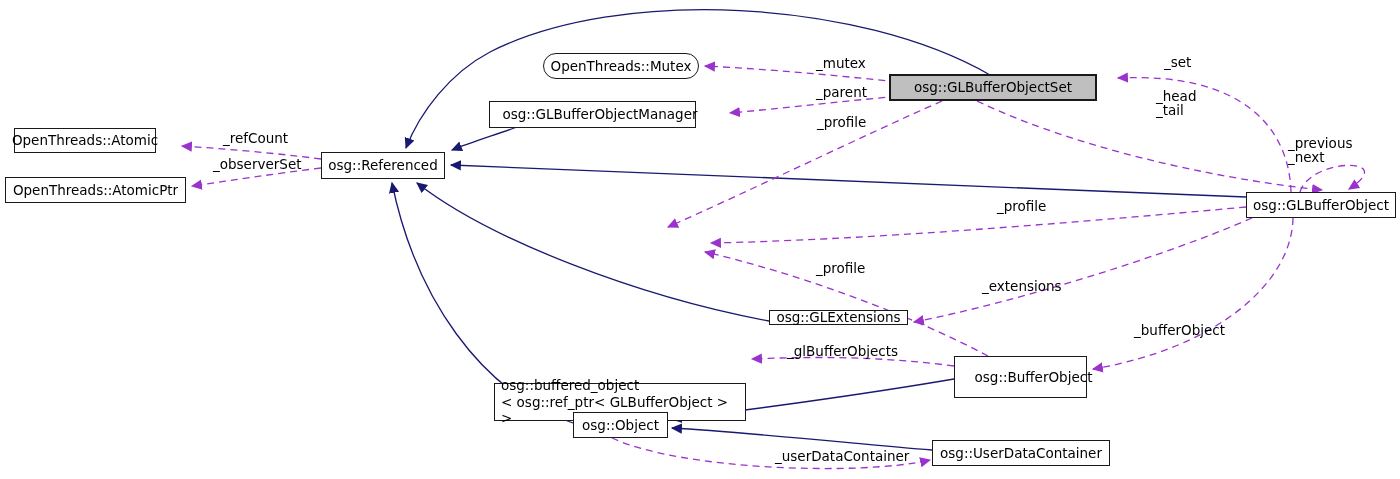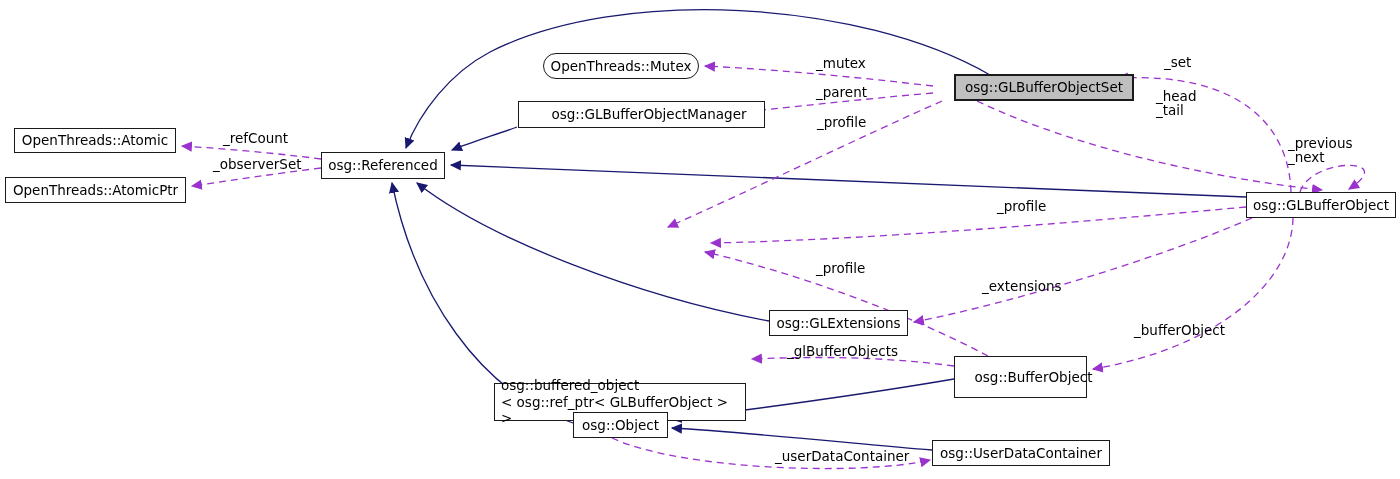--- a/index.html
+++ b/index.html
@@ -92,28 +92,28 @@
     <path class="edge edge-use" d="M 977 101 C 1090 155, 1242 182, 1322 190" marker-end="url(#arrow-use)"></path>
     <path class="edge edge-use" d="M 1300 192 C 1310 158, 1400 156, 1349 189" marker-end="url(#arrow-use)"></path>
     <path class="edge edge-use" d="M 1246 207 C 1060 224, 862 240, 711 243" marker-end="url(#arrow-use)"></path>
     <path class="edge edge-use" d="M 988 356 C 905 312, 792 272, 705 252" marker-end="url(#arrow-use)"></path>
     <path class="edge edge-use" d="M 1252 218 C 1160 258, 1012 303, 914 322" marker-end="url(#arrow-use)"></path>
     <path class="edge edge-use" d="M 1293 218 C 1292 282, 1218 348, 1093 369" marker-end="url(#arrow-use)"></path>
     <path class="edge edge-use" d="M 954 366 C 885 357, 822 356, 752 359" marker-end="url(#arrow-use)"></path>
     <path class="edge edge-use" d="M 612 438 C 680 470, 862 476, 930 460" marker-end="url(#arrow-use)"></path>
   </svg>
 
-  <div class="node" style="left:14px;  top:128px; width:162px; height:25px;"><span>OpenThreads::Atomic</span></div>
+  <div class="node" style="left:14px;  top:128px; width:142px; height:25px;"><span>OpenThreads::Atomic</span></div>
   <div class="node" style="left:5px;   top:177px; width:181px; height:26px;"><span>OpenThreads::AtomicPtr</span></div>
   <div class="node" style="left:321px; top:152px; width:124px; height:27px;"><span>osg::Referenced</span></div>
   <div class="node" style="left:543px; top:53px;  width:156px; height:26px;border-radius:13px;"><span>OpenThreads::Mutex</span></div>
-  <div class="node" style="left:518px; top:101px; width:247px; height:27px;padding-left:21px;"><span>osg::GLBufferObjectManager</span></div>
-  <div class="node node--highlight" style="left:954px; top:74px; width:180px; height:27px;text-align:right;"><span>osg::GLBufferObjectSet</span></div>
+  <div class="node" style="left:489px; top:101px; width:207px; height:27px;padding-left:21px;"><span>osg::GLBufferObjectManager</span></div>
+  <div class="node node--highlight" style="left:889px; top:74px; width:208px; height:27px;text-align:right;"><span>osg::GLBufferObjectSet</span></div>
   <div class="node" style="left:1246px;top:192px; width:150px; height:26px;"><span>osg::GLBufferObject</span></div>
-  <div class="node" style="left:769px; top:310px; width:139px; height:26px;"><span>osg::GLExtensions</span></div>
+  <div class="node" style="left:769px; top:310px; width:139px; height:15px;"><span>osg::GLExtensions</span></div>
   <div class="node" style="left:494px; top:339px; width:252px; height:38px; justify-content:flex-start;margin-top:44px;"><span>osg::buffered_object
 &lt; osg::ref_ptr&lt; GLBufferObject &gt; &gt;</span></div>
   <div class="node" style="left:954px; top:356px; width:133px; height:42px;padding-left:32px;"><span>osg::BufferObject</span></div>
   <div class="node" style="left:573px; top:412px; width:95px;  height:26px;"><span>osg::Object</span></div>
   <div class="node" style="left:932px; top:440px; width:178px; height:26px;"><span>osg::UserDataContainer</span></div>
 
   <span class="edge-label" style="left:223px;  top:131px;">_refCount</span>
   <span class="edge-label" style="left:213px;  top:157px;">_observerSet</span>
   <span class="edge-label" style="left:816px;  top:56px;">_mutex</span>
   <span class="edge-label" style="left:816px;  top:85px;">_parent</span>

